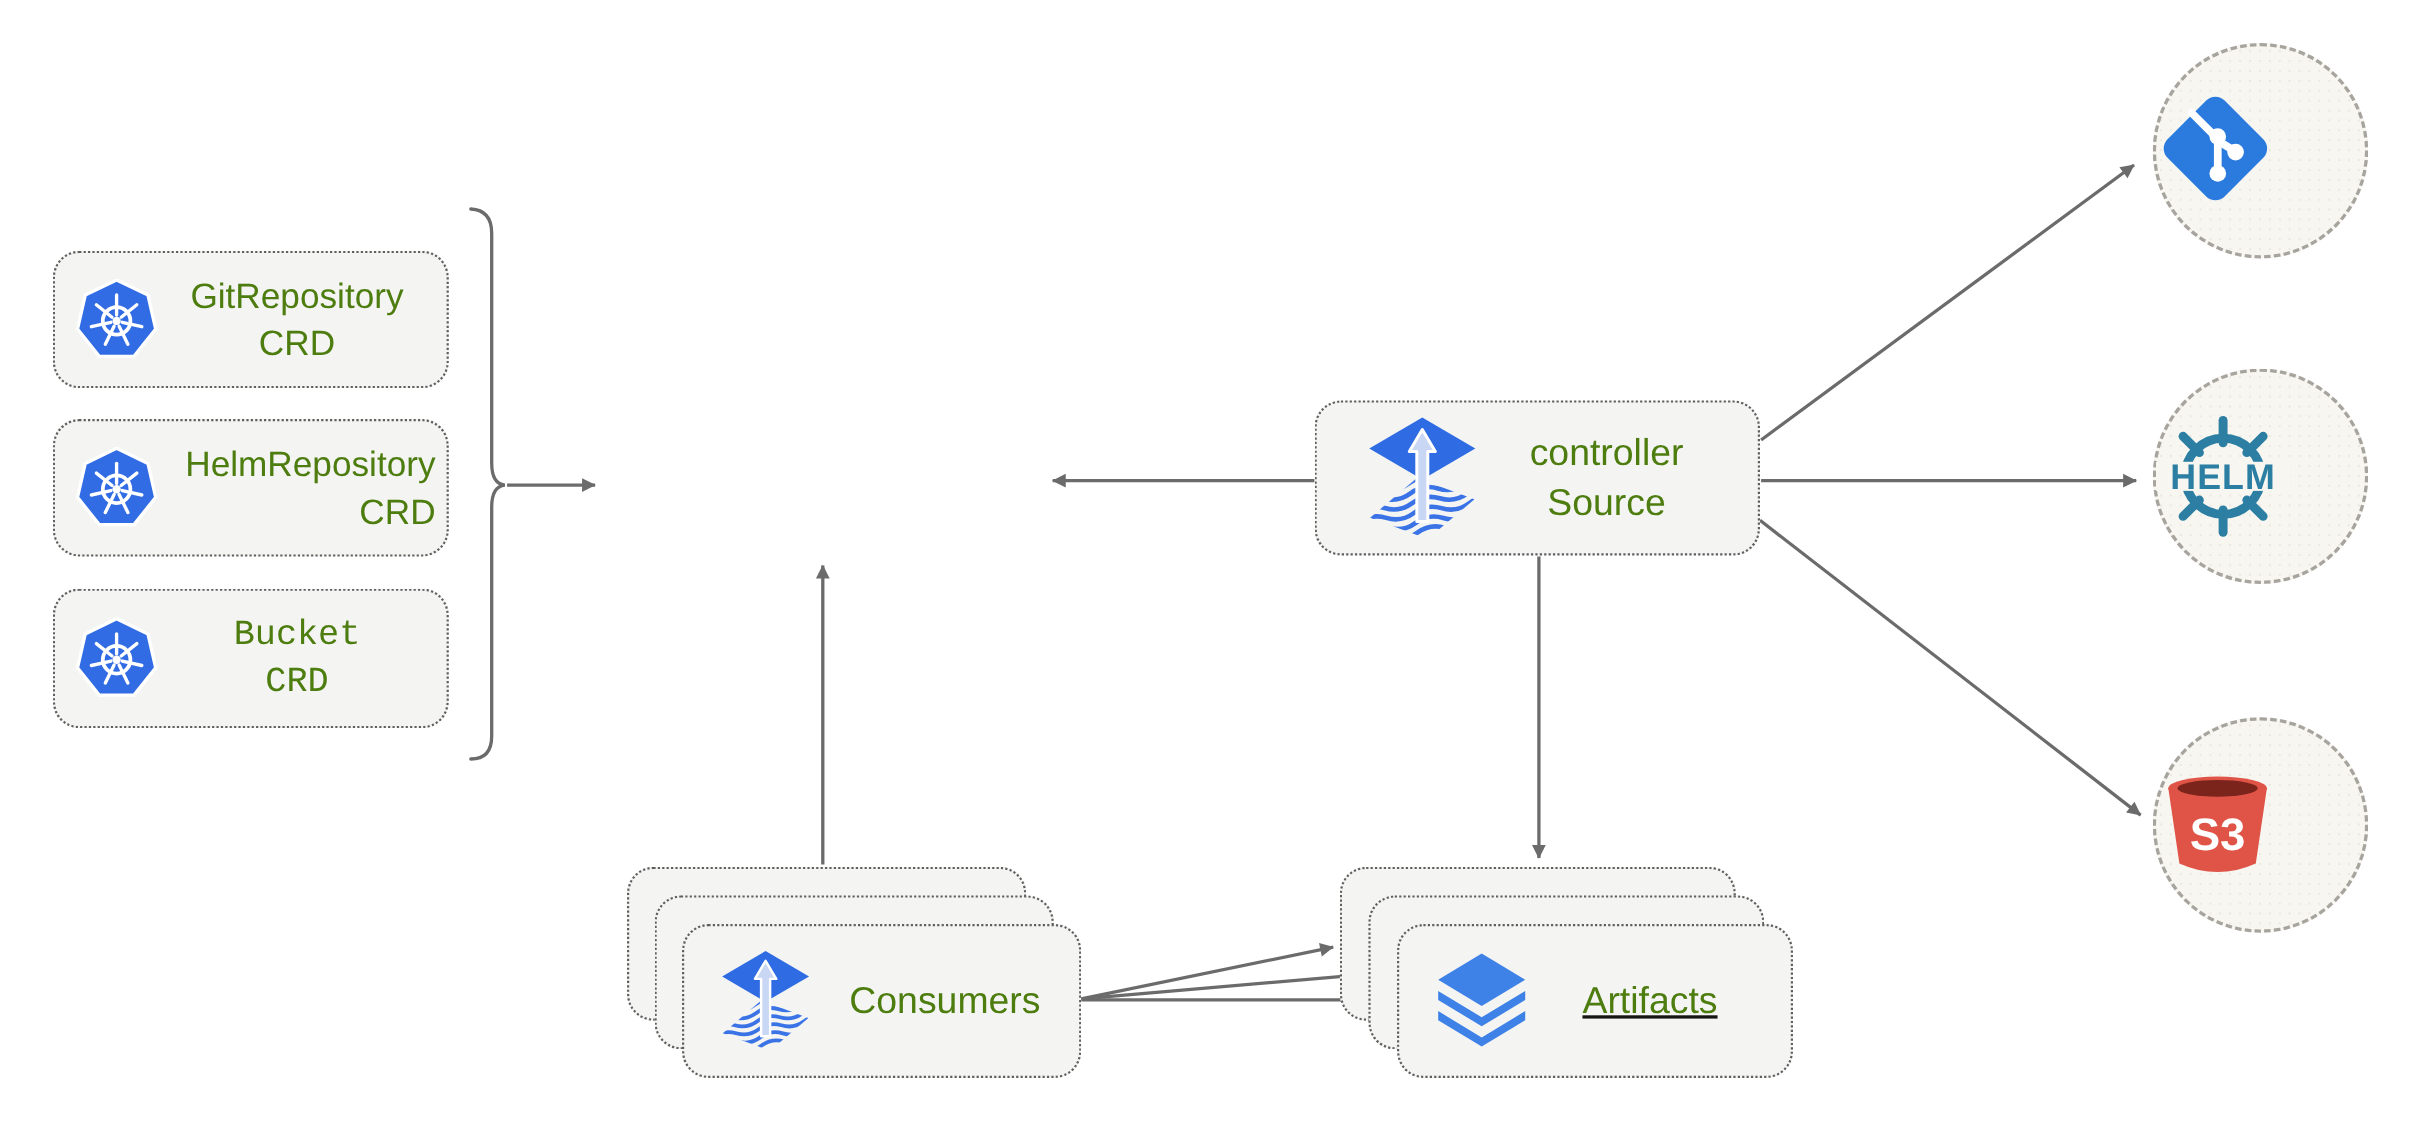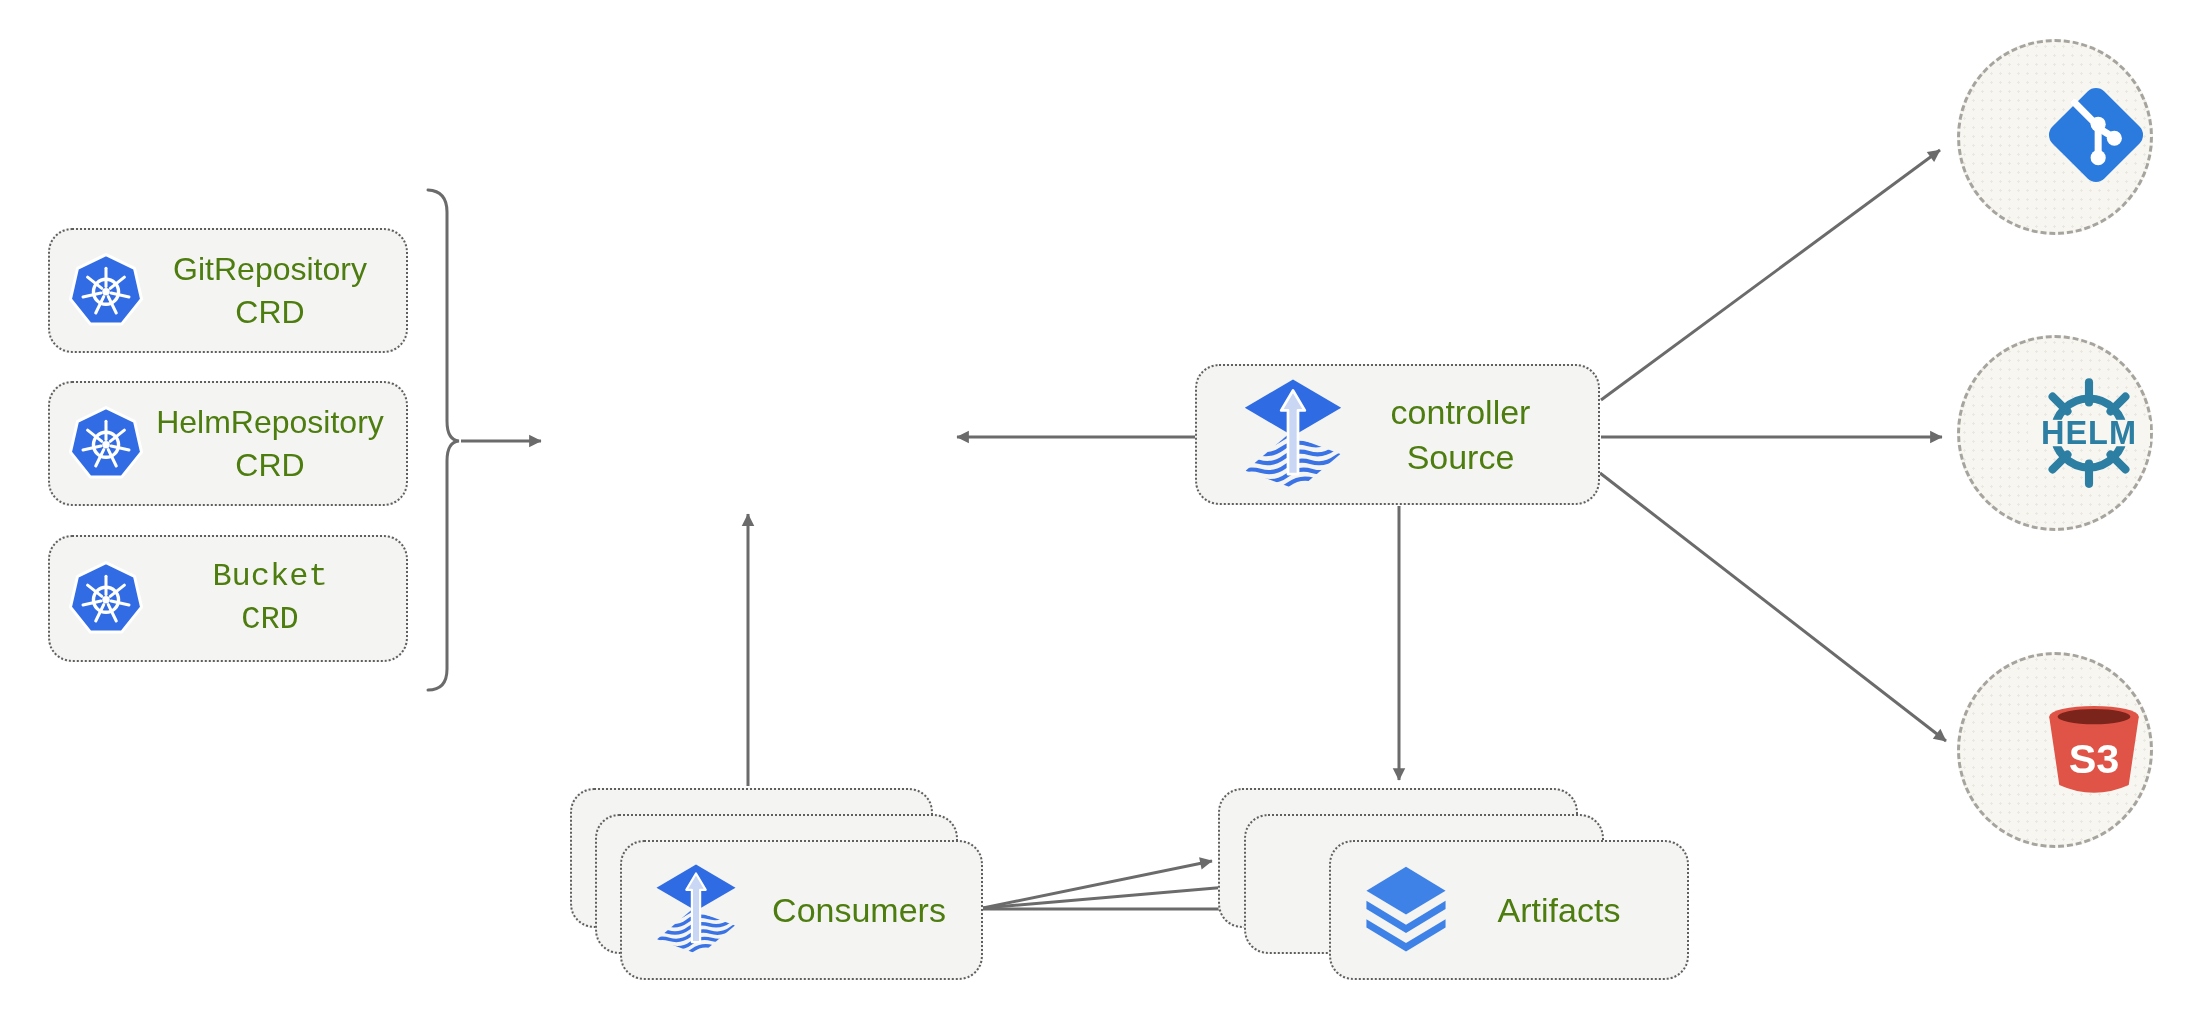--- a/index.html
+++ b/index.html
@@ -38,21 +38,21 @@
     box-sizing:border-box;
   }
   .ext-circle{
     position:absolute;
     width:196px;height:196px;
     border-radius:50%;
     border:3px dashed #a7a49e;
     background:#f7f6f1;
     background-image:radial-gradient(circle,#ebe8e2 1.1px,transparent 1.2px);
     background-size:9px 9px;
-    display:flex;align-items:center;justify-content:flex-end;
+    display:flex;align-items:center;justify-content:flex-start;
     box-sizing:border-box;
   }
   #arrow-layer{position:absolute;left:0;top:0;pointer-events:none;}
   svg text{font-family:"Liberation Sans", sans-serif;}
 </style>
 </head>
 <body>
 
 <svg width="0" height="0" style="position:absolute" aria-hidden="true">
   <defs>
@@ -123,21 +123,21 @@
       <div>CRD</div>
     </div>
   </div>
 
   <div class="node crd" style="left:48px;top:381px;width:360px;height:125px;">
     <span class="icon" style="margin-left:18px;">
       <svg width="76" height="76">
           <use href="#k8s-icon"></use>
         </svg>
     </span>
-    <div class="label" style="padding-right:10px;">
+    <div class="label" style="padding-right:10px;text-align:right;">
       <div>HelmRepository</div>
       <div>CRD</div>
     </div>
   </div>
 
   <div class="node crd" style="left:48px;top:535px;width:360px;height:127px;font-family:Liberation Mono, monospace;">
     <span class="icon" style="margin-left:18px;">
       <svg width="76" height="76">
           <use href="#k8s-icon"></use>
         </svg>
@@ -167,21 +167,21 @@
     <span class="icon" style="margin-left:33px;">
       <svg width="82" height="110">
           <use href="#flux-icon"></use>
         </svg>
     </span>
     <div class="label">Consumers</div>
   </div>
 
   <div class="stack-ghost" style="left:1218px;top:788px;width:360px;height:140px;"></div>
   <div class="stack-ghost" style="left:1244px;top:814px;width:360px;height:140px;"></div>
-  <div class="node" style="left:1329px;top:840px;width:360px;height:140px;">
+  <div class="node" style="left:1270px;top:840px;width:360px;height:140px;text-decoration:underline;">
     <span class="icon" style="margin-left:24px;">
       <svg width="102" height="92" viewBox="0 0 100 100">
         <polygon points="50,3 93,29 50,55 7,29" fill="#3E82E8"></polygon>
         <path d="M7,40 L50,66 L93,40 L93,49 L50,75 L7,49 Z" fill="#3E82E8"></path>
         <path d="M7,60 L50,86 L93,60 L93,69 L50,95 L7,69 Z" fill="#3E82E8"></path>
       </svg>
     </span>
     <div class="label" style="padding-right:26px;">Artifacts</div>
   </div>
 

